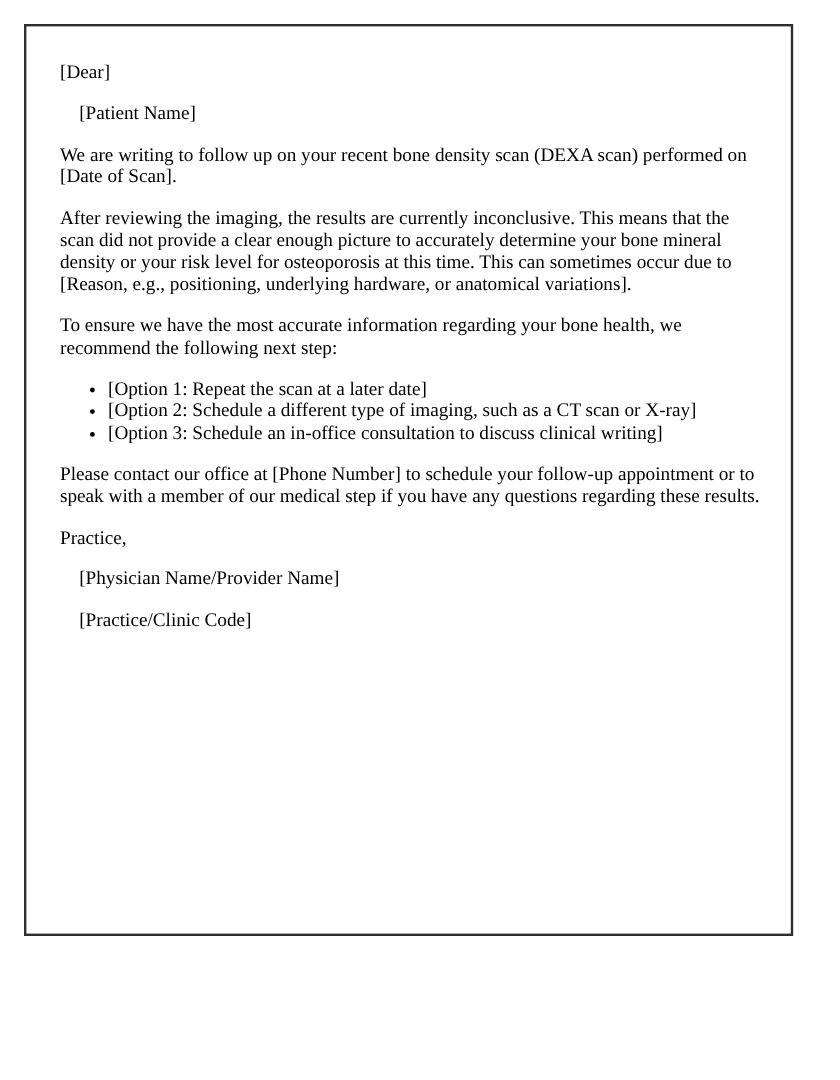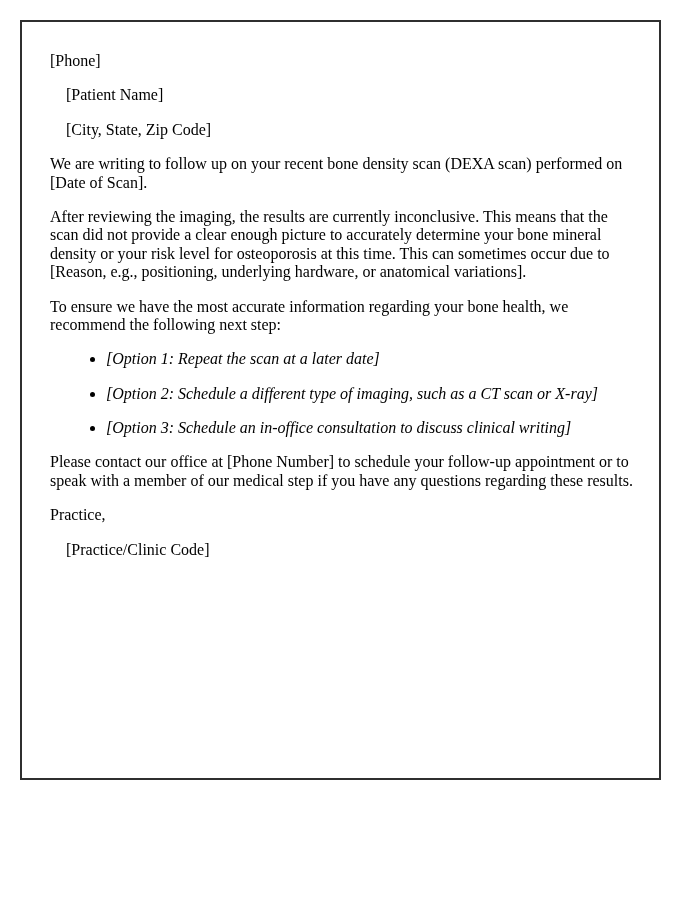--- a/index.html
+++ b/index.html
@@ -36,53 +36,52 @@
   .line {
     margin: 16px;
     padding: 0;
   }
   ul.options {
     margin: 0 0 16px 0;
     padding: 0 0 0 40px;
     list-style-type: disc;
   }
   ul.options li {
-    margin: 16px;
+    margin: 0;
     padding: 0;
-    font-style: italic;
   }
 </style>
 </head>
 <body>
 
 <div class="canvas">
   <div class="page">
 
-    <div class="block">[Phone]</div>
+    <div class="block">[Dear]</div>
 
     <div class="block">
       <div class="line">[Patient Name]</div>
-      <div class="line">[City, State, Zip Code]</div>
     </div>
 
 
     <p class="block">We are writing to follow up on your recent bone density scan (DEXA scan) performed on [Date of Scan].</p>
 
     <p class="block">After reviewing the imaging, the results are currently inconclusive. This means that the scan did not provide a clear enough picture to accurately determine your bone mineral density or your risk level for osteoporosis at this time. This can sometimes occur due to [Reason, e.g., positioning, underlying hardware, or anatomical variations].</p>
 
     <p class="block">To ensure we have the most accurate information regarding your bone health, we recommend the following next step:</p>
 
     <ul class="options block">
       <li>[Option 1: Repeat the scan at a later date]</li>
       <li>[Option 2: Schedule a different type of imaging, such as a CT scan or X-ray]</li>
       <li>[Option 3: Schedule an in-office consultation to discuss clinical writing]</li>
     </ul>
 
     <p class="block">Please contact our office at [Phone Number] to schedule your follow-up appointment or to speak with a member of our medical step if you have any questions regarding these results.</p>
 
     <div class="block">Practice,</div>
 
     <div class="block">
+      <div class="line">[Physician Name/Provider Name]</div>
       <div class="line">[Practice/Clinic Code]</div>
     </div>
 
   </div>
 </div>
 
 </body></html>

